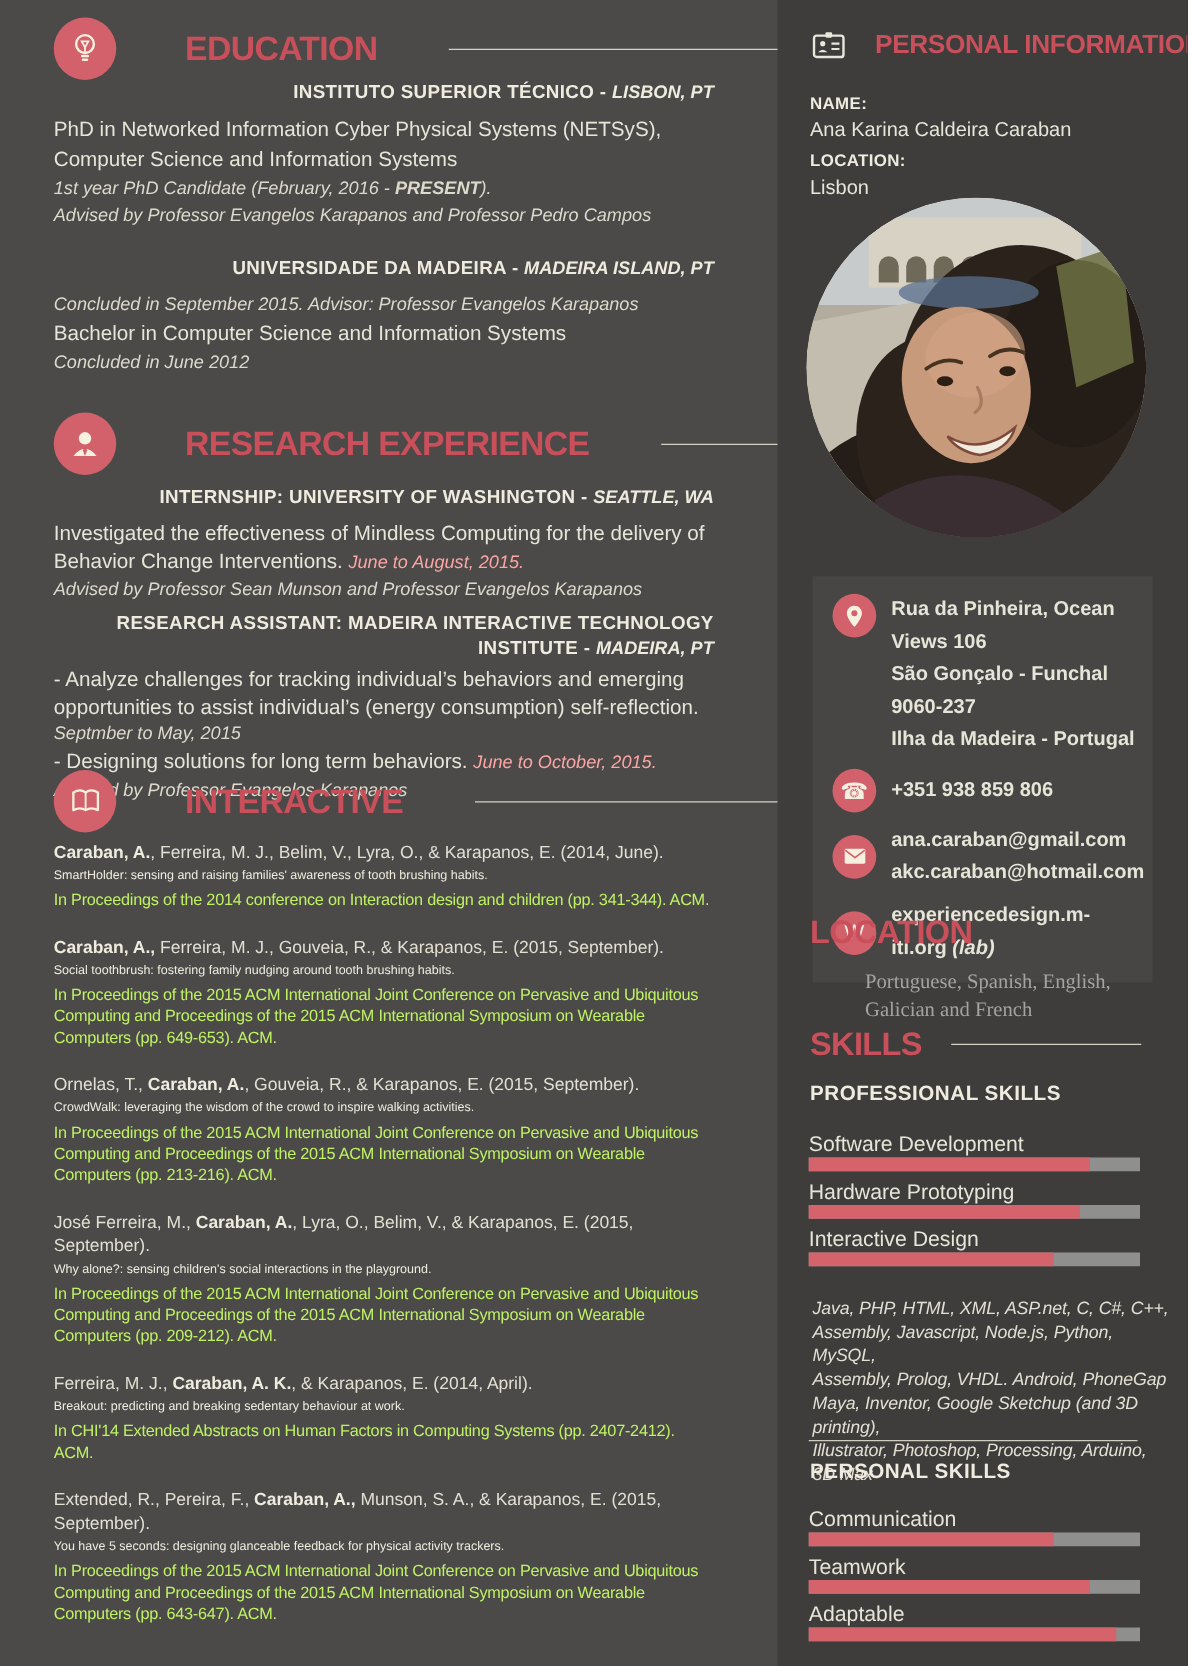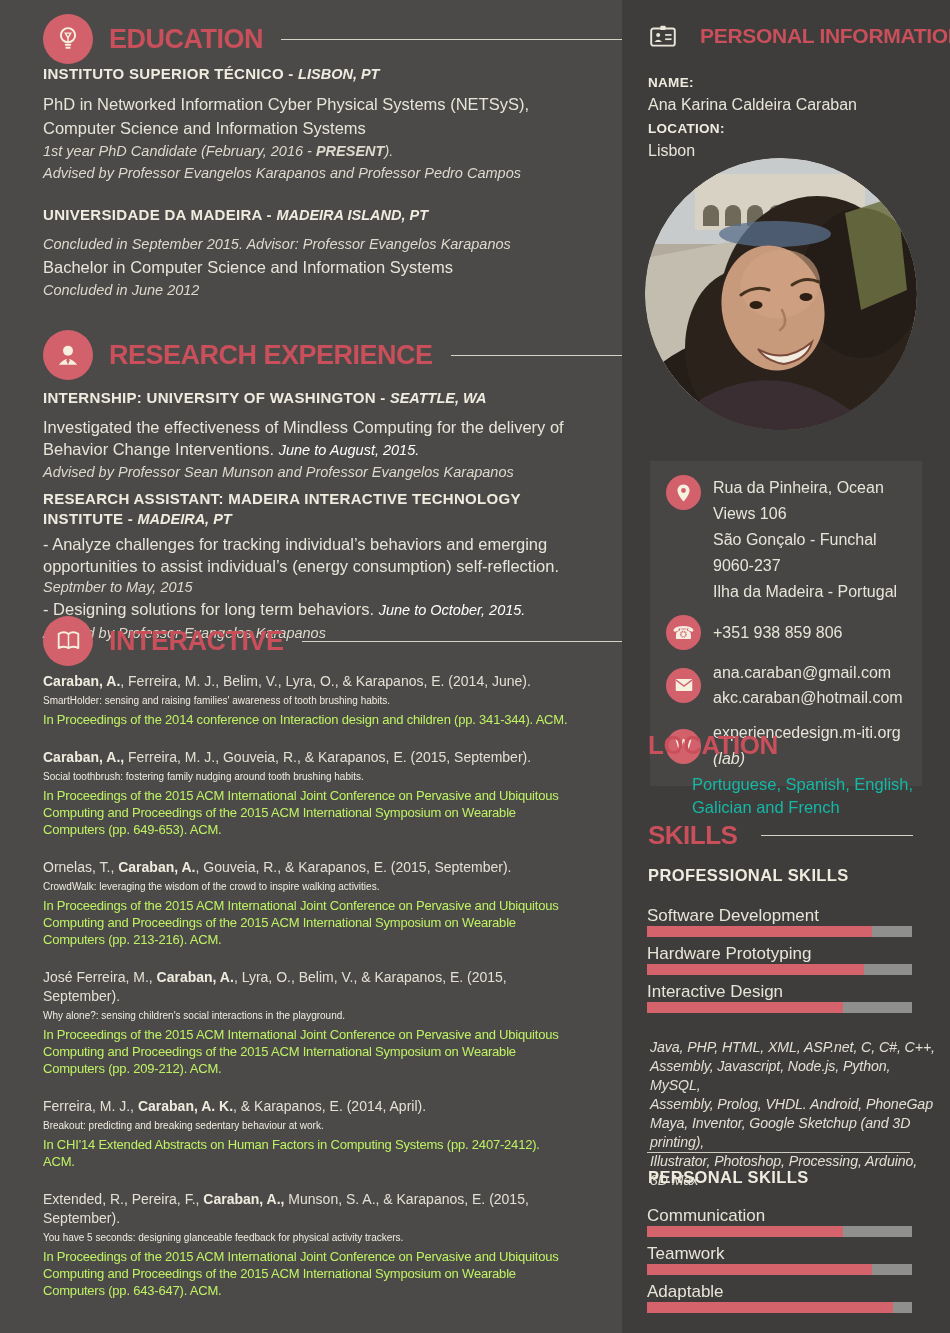--- a/index.html
+++ b/index.html
@@ -2,36 +2,36 @@
 <html><head>
 <meta charset="utf-8">
 <style>
   html,body{margin:0;padding:0;background:#2e2d2b;}
   .page{position:relative;width:950px;height:1333px;background:#4b4a48;overflow:hidden;
         font-family:"Liberation Sans",sans-serif;-webkit-font-smoothing:antialiased;}
   .abs{position:absolute;}
   .right-col{position:absolute;left:622px;top:0;width:328px;height:1333px;background:#3e3d3b;}
 
   
-  .sec-head{position:absolute;left:43px;right:66px;display:flex;align-items:center;}
+  .sec-head{position:absolute;left:43px;right:66px;display:flex;align-items:center;gap:39px;}
   .sec-icon{width:50px;height:50px;border-radius:50%;background:#d2616b;display:flex;
             align-items:center;justify-content:center;flex:none;}
   .sec-title{margin-left:16px;font-size:27px;font-weight:700;color:#c94f5b;letter-spacing:-.5px;white-space:nowrap;}
   .sec-rule{flex:1;height:1px;background:#d6d2c5;margin-left:18px;}
   .sec-rule.short{margin-right:100px;}
 
   
   .leftblock{position:absolute;left:43px;width:528px;}
   .inst{font-weight:700;font-size:15px;color:#efecdf;letter-spacing:.3px;}
   .loc{font-style:italic;font-size:14.5px;color:#efecdf;font-weight:700;}
-  .inst-line{line-height:20px;margin-bottom:8px;}
+  .inst-line{line-height:20px;margin-bottom:8px;text-align:right;}
   .deg{font-size:16.5px;color:#e7e4d8;line-height:24px;}
   .note{font-size:14.5px;font-style:italic;color:#ddd9cc;line-height:22px;}
   .note b{font-weight:700;}
-  .date{font-size:14.5px;font-style:italic;color:#ffffff;}
+  .date{font-size:14.5px;font-style:italic;color:#fca5a5;}
   .r-gap{height:6px;}
   .pub{margin-bottom:20px;}
   .pub-authors{font-size:14px;color:#e3dfd3;line-height:19px;}
   .pub-authors b{color:#efecdf;}
   .pub-title{font-size:10px;font-weight:400;color:#efecdf;line-height:20px;}
   .pub-venue{font-size:13px;color:#bef264;line-height:17px;letter-spacing:-.2px;}
 
   
   .pi-head{position:absolute;top:22px;left:26px;right:16px;display:flex;align-items:center;}
   .pi-title{margin-left:22px;font-size:21px;font-weight:700;color:#c94f5b;letter-spacing:-.3px;white-space:nowrap;}
@@ -40,26 +40,26 @@
   .field-label{font-weight:700;font-size:13.5px;color:#efecdf;letter-spacing:.3px;width:89px;flex:none;padding-top:2px;}
   .field-value{font-size:16px;color:#e7e4d8;}
   .photo{position:absolute;top:158px;left:23px;width:272px;height:272px;border-radius:50%;overflow:hidden;}
   .contact-box{position:absolute;top:461px;left:28px;width:272px;background:#474644;
                box-sizing:border-box;padding:14px 10px 14px 16px;display:flex;flex-direction:column;gap:10px;}
   .c-row{display:flex;gap:12px;}
   .c-row.center{align-items:center;}
   .c-ic{width:35px;height:35px;border-radius:50%;background:#d2616b;color:#f3efe2;display:flex;
         align-items:center;justify-content:center;flex:none;font-size:18px;}
   .c-ic.wletter{font-size:17px;}
-  .c-text{font-size:16px;color:#e7e4d8;line-height:26px;}
+  .c-text{font-size:16px;color:#e7e4d8;line-height:26px;font-weight:bold;}
   .c-text.tight{line-height:25px;}
   .c-text i{font-style:italic;}
   .lang-title,.skills-title{font-size:26px;font-weight:700;color:#c94f5b;letter-spacing:-.5px;white-space:nowrap;}
   .lang-block{position:absolute;top:730px;left:26px;right:16px;}
-  .lang-lines{margin-top:12px;padding-left:44px;font-size:16.5px;color:#14b8a6;line-height:23px;}
+  .lang-lines{margin-top:12px;padding-left:44px;font-size:16.5px;color:#a3a3a3;line-height:23px;font-family:Liberation Serif, serif;}
   .skills-head{position:absolute;top:820px;left:26px;right:37px;display:flex;align-items:center;}
   .skills-head .sec-rule{margin-left:24px;}
   .sub-label{font-size:16.5px;font-weight:700;color:#efecdf;letter-spacing:.4px;}
   .bars{position:absolute;left:25px;width:265px;}
   .skill-row{margin-bottom:6px;}
   .skill-label{font-size:17px;color:#e7e4d8;line-height:21px;}
   .bar{height:11px;background:#8f8f8d;}
   .bar-fill{height:100%;background:#d4636c;}
   .tech-block{position:absolute;top:1038px;left:28px;right:14px;}
   .tech{font-size:14.2px;font-style:italic;color:#e3dfd3;line-height:19px;letter-spacing:-.1px;}

